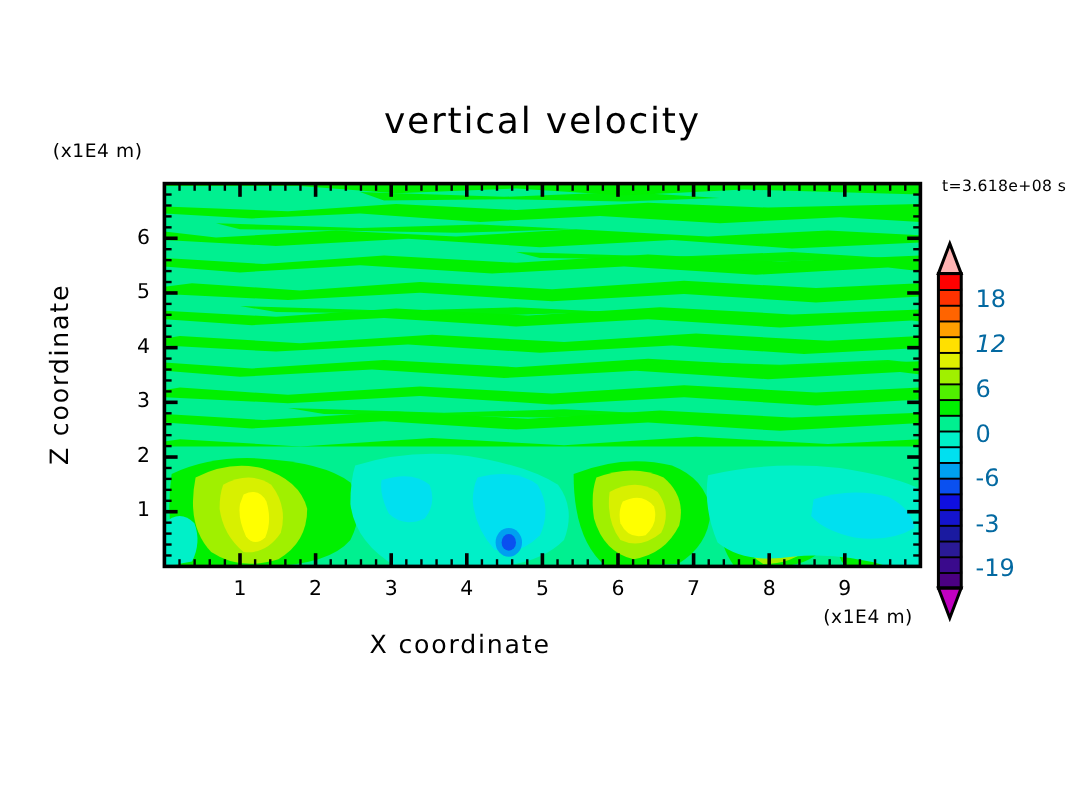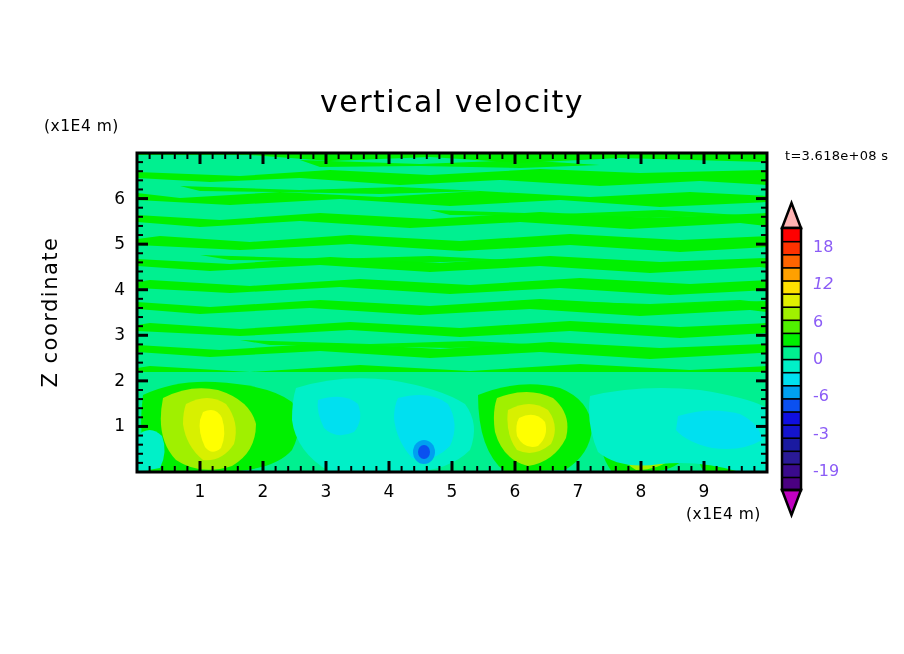--- a/index.html
+++ b/index.html
@@ -25,35 +25,36 @@
   #ylabel{
     left:-30px;top:300px;width:160px;text-align:center;
     font-size:21px;letter-spacing:1.5px;
     transform:rotate(-90deg);transform-origin:center center;
   }
   #tstamp{
     left:785px;top:148px;font-size:13px;letter-spacing:.3px;
   }
 
   .tick-lbl{position:absolute;font-size:17px;color:#000;text-align:center;}
-  .cb-lbl{position:absolute;font-size:16px;color:#8b5cf6;}
+  .cb-lbl{position:absolute;font-size:20px;color:#0369a1;}
 
   svg{position:absolute;left:0;top:0;}
 </style>
 </head>
 <body>
 
 <div id="root">
 
   <div class="txt" id="title">vertical velocity</div>
 
   <div class="txt" id="unit-top">(x1E4 m)</div>
 
   <div class="txt" id="unit-bottom">(x1E4 m)</div>
 
+  <div class="txt" id="xlabel">X coordinate</div>
 
   <div class="txt" id="ylabel">Z coordinate</div>
 
   <div class="txt" id="tstamp">t=3.618e+08 s</div>
 
   <svg width="904" height="654">
     <defs>
       <clipPath id="plotclip">
         <rect x="137" y="153" width="630" height="319"></rect>
       </clipPath>

